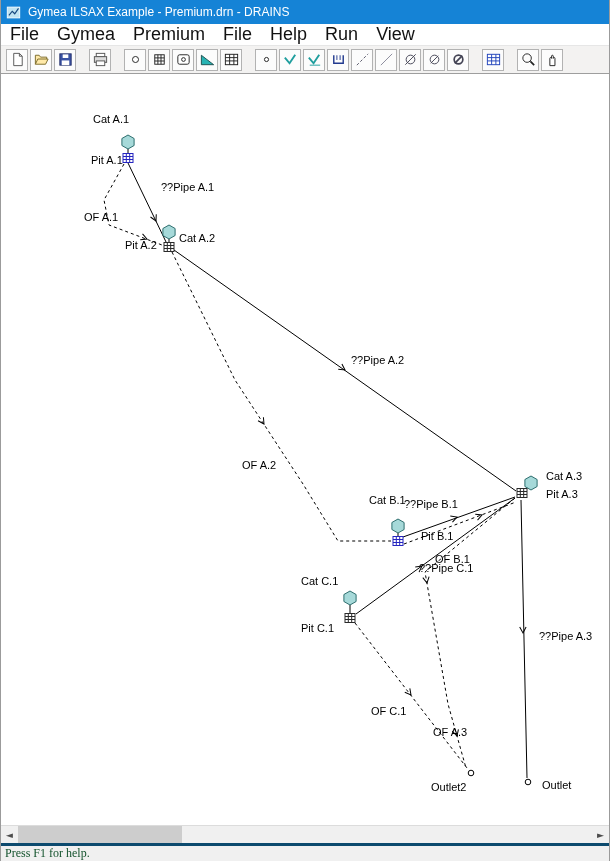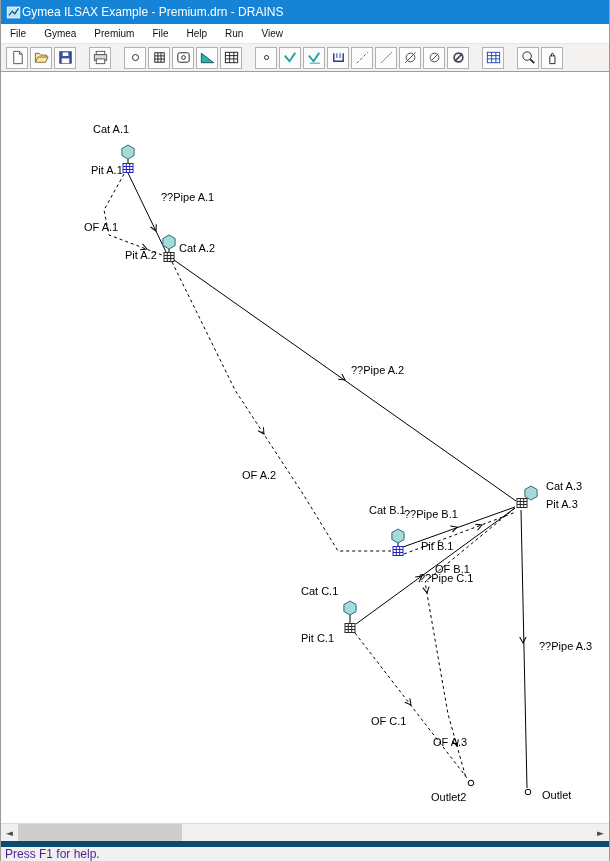--- a/index.html
+++ b/index.html
@@ -7,53 +7,53 @@
   body { font-family: "Liberation Sans", sans-serif; }
   .window {
     width: 610px; height: 861px;
     display: flex; flex-direction: column;
     background: #fff;
     border-left: 1px solid #9b9b9b; border-right: 1px solid #9b9b9b;
     position: relative; overflow: hidden;
   }
   .titlebar {
     flex: 0 0 24px; display: flex; align-items: center;
-    color: #fff; font-size: 12px; padding-left: 5px; 
+    color: #fff; font-size: 12px; padding-left: 5px; gap: 6px;
   }
   .titlebar .app-icon { width:16px; height:16px; display:flex; align-items:center; }
   .menubar {
     flex: 0 0 20px; background: #fff; display: flex; align-items: flex-start;
-    font-size: 10px; color: #111; border-bottom: 1px solid #e6e6e6;
+    font-size: 18px; color: #111; border-bottom: 1px solid #e6e6e6;
   }
   .menu-item { padding: 0 9px; height: 100%; display: flex; align-items: center; cursor: default; }
   .toolbar {
     flex: 0 0 28px; background: #f3f2f1; display: flex; align-items: center;
     padding-left: 5px; border-bottom: 1px solid #9e9e9e;
   }
   .tb-group { display: flex; gap: 2px; margin-right: 13px; }
   .tb-btn {
     width: 22px; height: 22px; border: 1px solid #b2b2b2; background: #fcfcfc;
     display: flex; align-items: center; justify-content: center; padding: 0;
   }
-  .canvas { flex: 1 1 auto; background: #fff; overflow: hidden; position: relative; margin-top: 12px; }
+  .canvas { flex: 1 1 auto; background: #fff; overflow: hidden; position: relative; }
   .canvas svg { display: block; }
   .canvas svg text { font-family: "Liberation Sans", sans-serif; }
   .hscroll {
     flex: 0 0 17px; background: #f0f0f0; position: relative;
     display: flex; align-items: center; border-top: 1px solid #dcdcdc;
   }
   .scroll-btn {
     width: 17px; height: 17px; display: flex; align-items: center; justify-content: center;
     font-size: 9px; color: #4c4c4c; font-family: "DejaVu Sans", sans-serif; background:#f0f0f0; border:none;
   }
   .scroll-btn.right { margin-left: auto; }
   .scroll-thumb { position: absolute; left: 17px; top: 0; width: 164px; height: 17px; background: #cdcdcd; }
   .statusbar {
-    flex: 0 0 16px; background: #f0f0f0; border-top: 6px solid #0c4a6e;
-    display: flex; align-items: center; font-size: 12px; color: #4c1d95; padding-left: 4px;
+    flex: 0 0 16px; background: #f0f0f0; border-top: 3px solid #0c4a6e;
+    display: flex; align-items: center; font-size: 12px; color: #14532d; padding-left: 4px; font-family: Liberation Serif, serif;
   }
 </style>
 </head>
 <body>
 
 <div class="window">
 
   <div class="titlebar" style="background: rgb(21, 131, 214);">
     <span class="app-icon">
       <svg viewBox="0 0 18 18" width="15" height="15">

